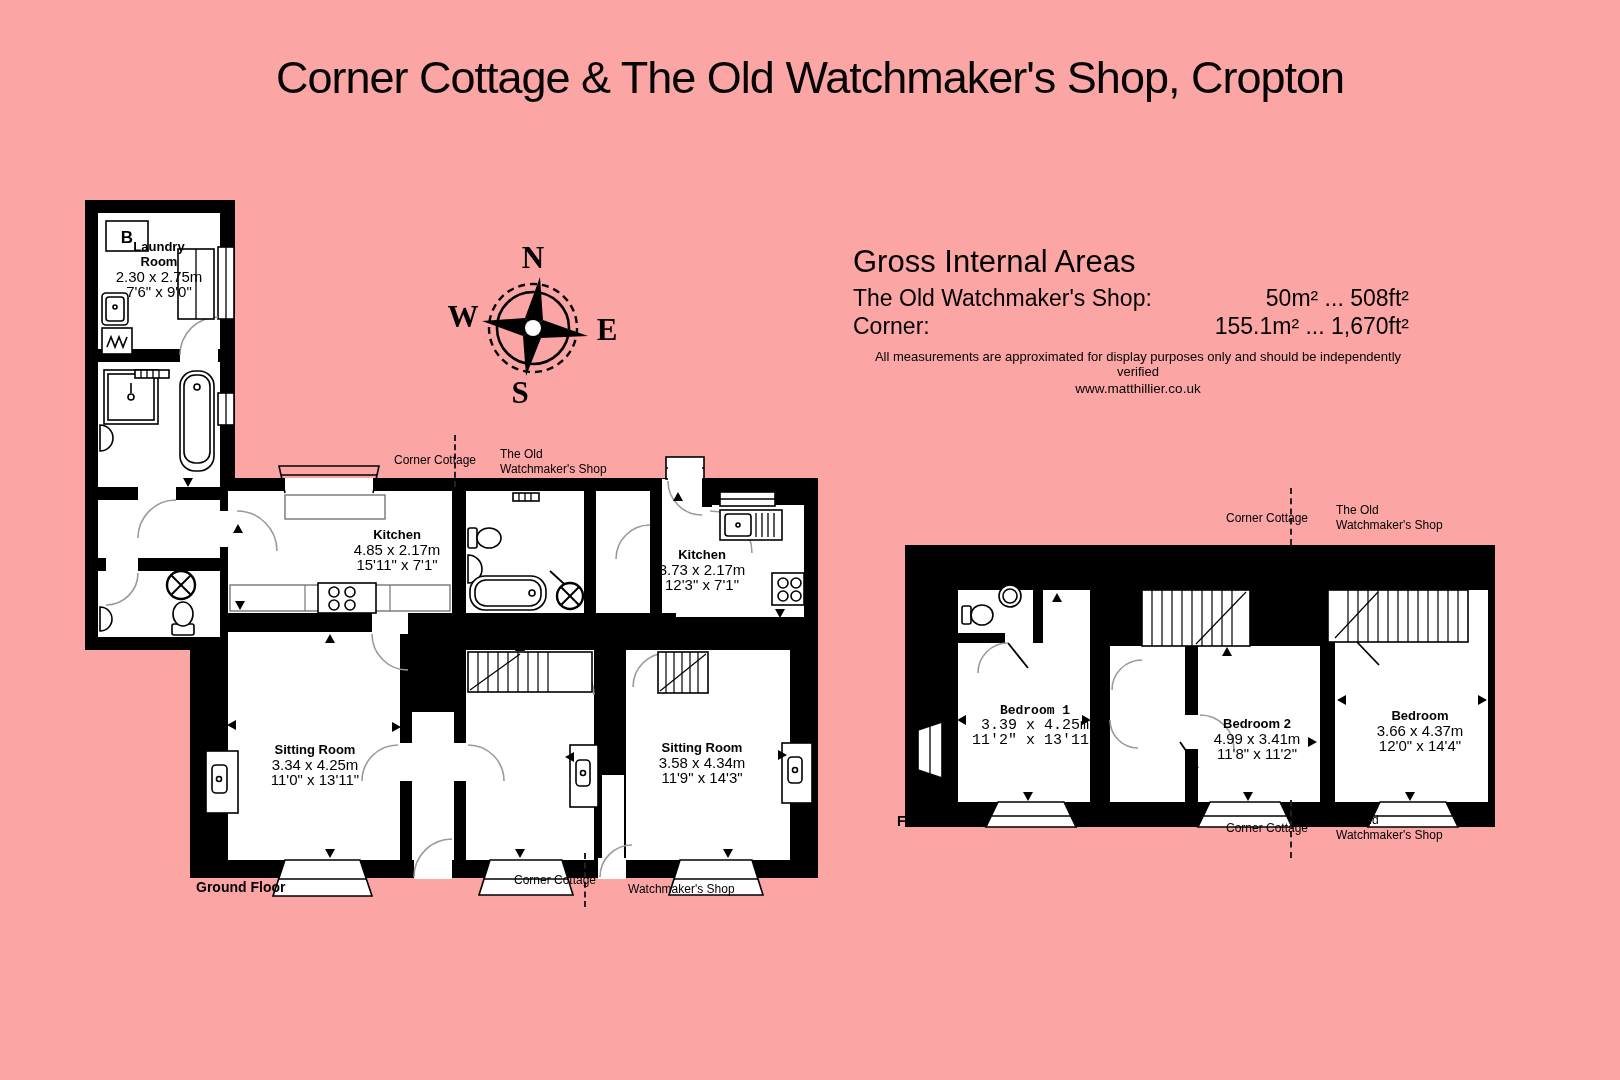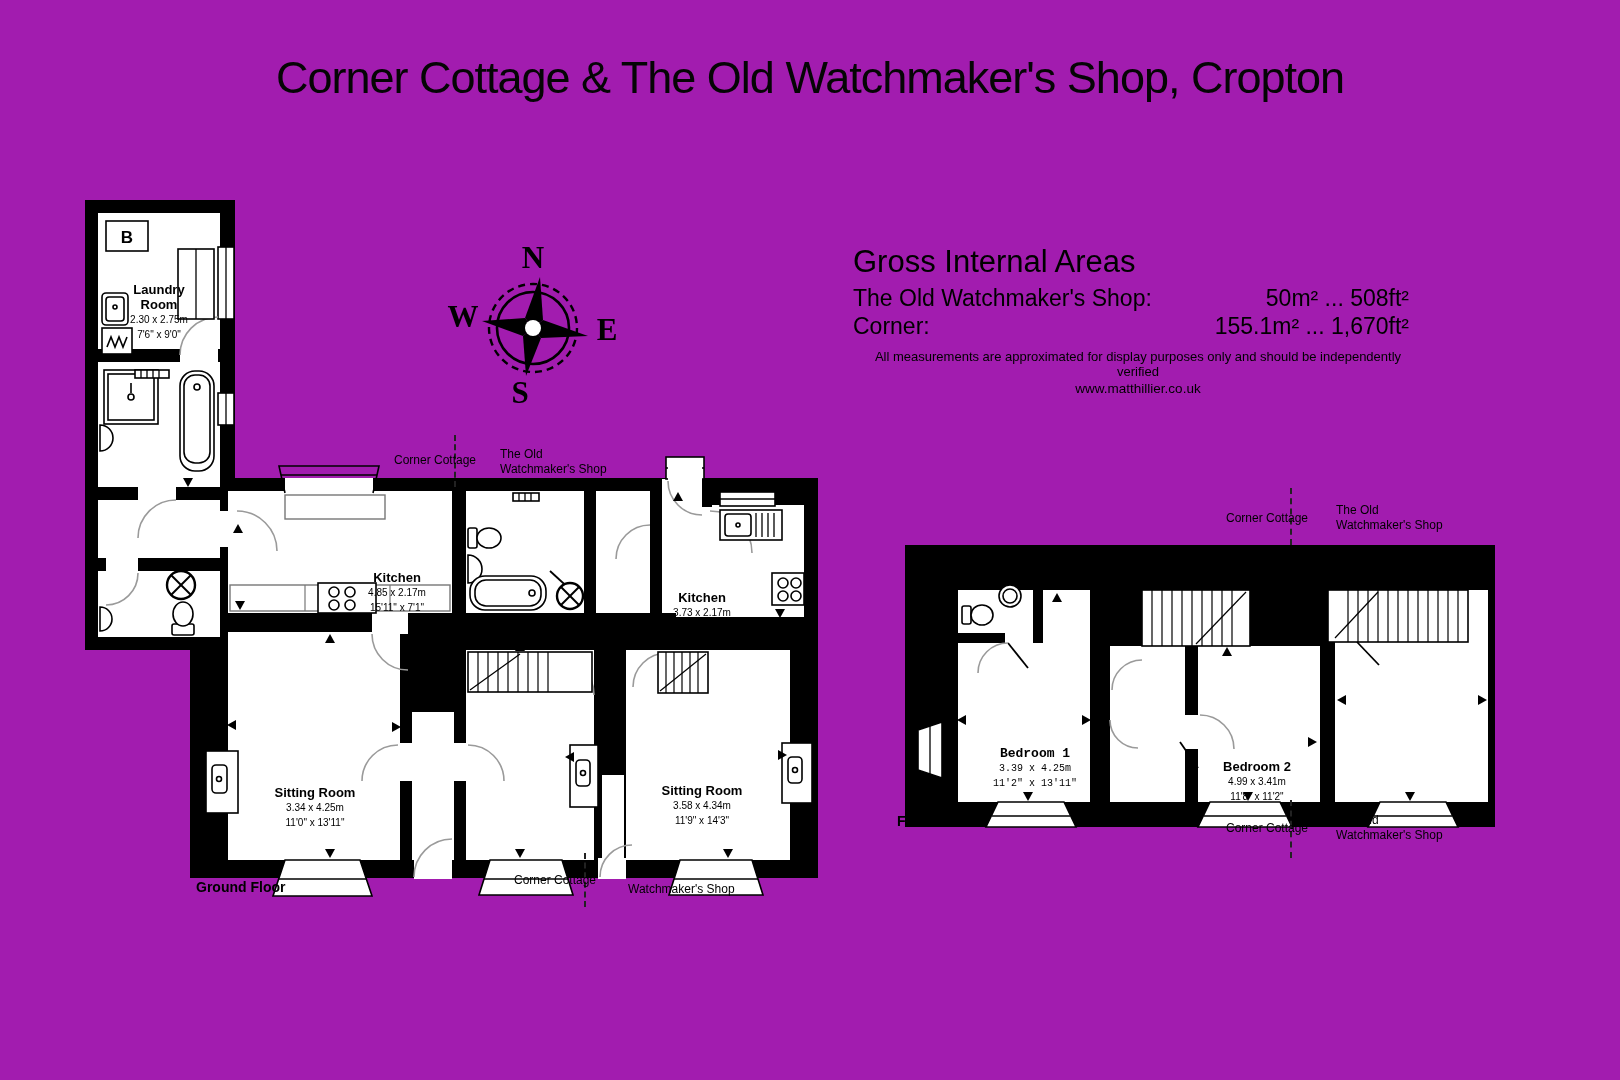--- a/index.html
+++ b/index.html
@@ -1,30 +1,30 @@
 <!DOCTYPE html>
 <html><head>
 <meta charset="utf-8">
 <style>
   html,body{margin:0;padding:0;background:#fff;}
-  #page{position:relative;width:1620px;height:1080px;background:#a21caf;overflow:hidden;
+  #page{position:relative;width:1620px;height:1080px;background:#fca5a5;overflow:hidden;
         font-family:"Liberation Sans",sans-serif;color:#000;}
   .abs{position:absolute;}
   #main-title{left:0;top:52px;width:1620px;text-align:center;font-size:45px;
               letter-spacing:-1px;color:#050505;}
   
   #areas{left:853px;top:244px;width:570px;}
   #areas .heading{font-size:31px;letter-spacing:0px;margin-bottom:4px;}
   .area-row{display:flex;justify-content:space-between;width:556px;font-size:23px;line-height:28px;}
   #areas .smallnote{width:570px;text-align:center;font-size:13px;margin-top:9px;}
   #areas .smallnote2{width:570px;text-align:center;font-size:13.5px;margin-top:2px;}
   
-  .room-label{position:absolute;text-align:center;line-height:15px;margin-top:43px;}
+  .room-label{position:absolute;text-align:center;line-height:15px;}
   .rname{font-weight:bold;font-size:13px;}
-  .rdim{font-size:10px;text-align:center;}
+  .rdim{font-size:15px;text-align:center;}
   .floor-label{position:absolute;font-weight:bold;font-size:14px;}
   .divider-label{position:absolute;font-size:12px;line-height:15px;margin-left:38px;}
   .divider-line{position:absolute;width:0;border-left:2px dashed #222;}
   svg{display:block;}
   .wall{fill:#000;stroke:none;}
   .roomfill{fill:#fff;stroke:none;}
   .thin{fill:#fff;stroke:#000;stroke-width:1.6;}
   .thng{fill:none;stroke:#000;stroke-width:1.6;}
   .gray{fill:#fff;stroke:#777;stroke-width:1.4;}
   .arc{fill:none;stroke:#9a9a9a;stroke-width:1.6;}
@@ -456,20 +456,25 @@
     <div class="room-label" style="left:75px;top:228px;width:160px;font-family:Liberation Mono, monospace;">
       <div class="rname">Bedroom 1</div>
       <div class="rdim">3.39 x 4.25m</div>
       <div class="rdim">11'2" x 13'11"</div>
     </div>
     <div class="room-label" style="left:297px;top:241px;width:160px;">
       <div class="rname">Bedroom 2</div>
       <div class="rdim">4.99 x 3.41m</div>
       <div class="rdim">11'8" x 11'2"</div>
     </div>
+    <div class="room-label" style="left:460px;top:233px;width:160px;">
+      <div class="rname">Bedroom</div>
+      <div class="rdim">3.66 x 4.37m</div>
+      <div class="rdim">12'0" x 14'4"</div>
+    </div>
 
     <div class="divider-line" style="left:410px;top:13px;height:57px;"></div>
     <div class="divider-label" style="left:308px;top:36px;width:94px;">Corner Cottage</div>
     <div class="divider-label" style="left:418px;top:28px;width:120px;">The Old Watchmaker's Shop</div>
     <div class="divider-line" style="left:410px;top:325px;height:58px;"></div>
     <div class="divider-label" style="left:308px;top:346px;width:94px;">Corner Cottage</div>
     <div class="divider-label" style="left:418px;top:338px;width:120px;">The Old Watchmaker's Shop</div>
     <div class="floor-label" style="left:17px;top:338px;">First Floor</div>
   </div>
 

